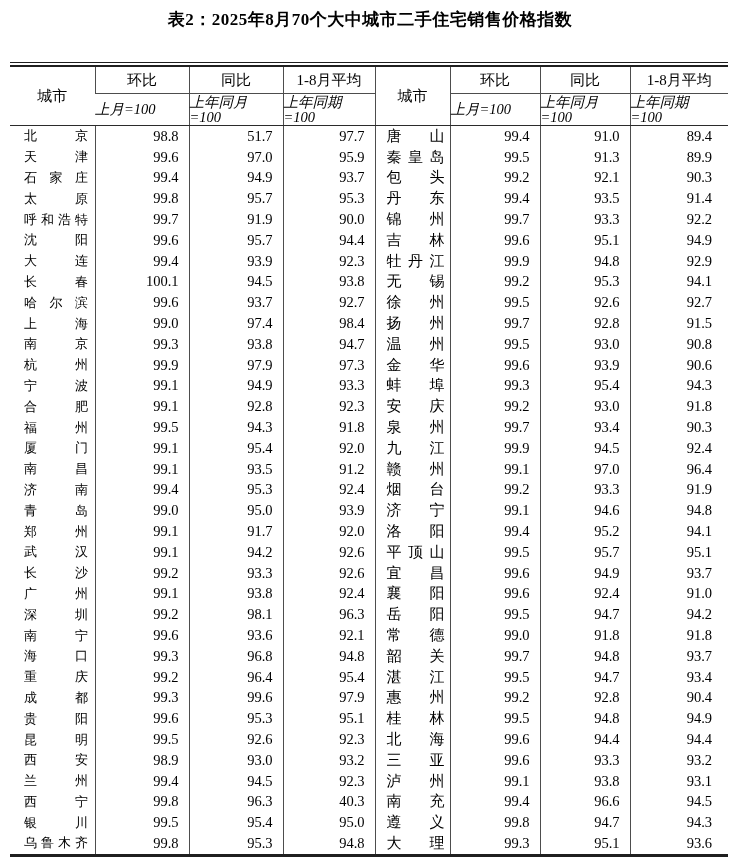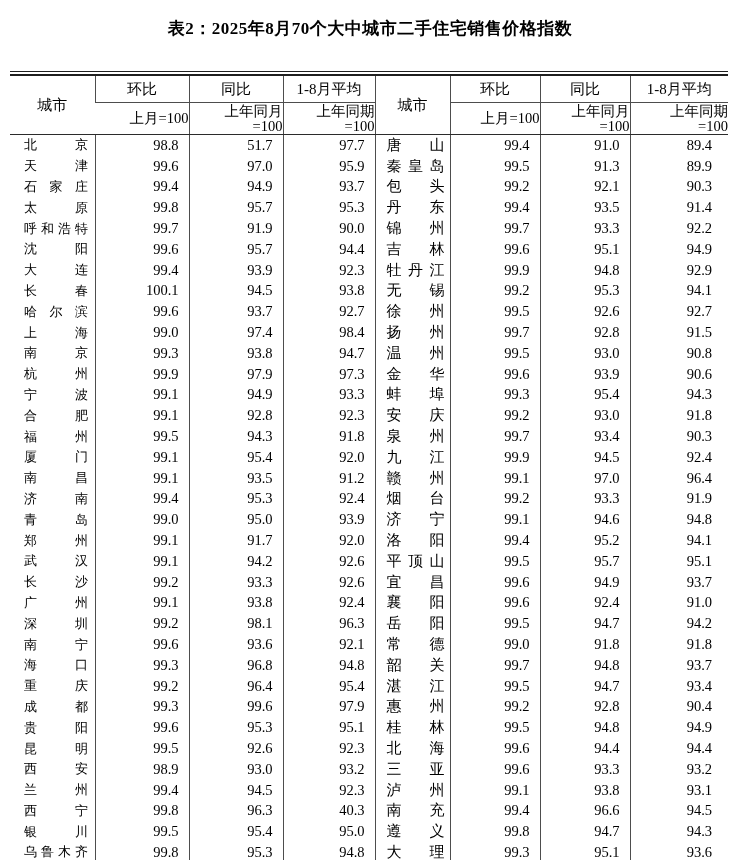--- a/index.html
+++ b/index.html
@@ -8,21 +8,21 @@
     background: #ffffff;
     width: 740px;
     height: 860px;
     overflow: hidden;
     font-family: "Liberation Serif", "DejaVu Serif", serif;
     color: #000000;
   }
   .page { position: relative; width: 740px; height: 860px; }
 
   .doc-title {
-    margin: 17px 0 0 0;
+    margin: 8px 0 0 0;
     text-align: center;
     font-size: 17px;
     font-weight: bold;
     letter-spacing: 0.5px;
   }
 
   .table-wrap {
     margin: 31px 12px 0 10px;
     border-top: 1.5px solid #1f1f1f;   
     padding-top: 2px;
@@ -52,23 +52,24 @@
     border-left: 1px solid #4d4d4d;
   }
   tr > th:first-child, tr > td:first-child { border-left: none; }
 
   thead tr.h-top th { height: 26px; font-size: 15px; text-align: center; }
   thead tr.h-top th.split { border-bottom: 1px solid #4d4d4d; margin-left: 44px; }
   thead tr.h-sub th {
     height: 31px;
     font-size: 14.5px;
     line-height: 15px;
-    text-align: right;
+    text-align: left;
     white-space: pre-line;
     border-bottom: 1.5px solid #2b2b2b;
+    font-style: italic;
   }
   thead th.city-h {
     font-size: 15px;
     text-align: center;
     border-bottom: 1.5px solid #2b2b2b;
   }
 
   tbody td { height: 20.8px; font-size: 14.5px; }
   tbody td.num { text-align: right; padding-right: 10px; }
   tbody td.num.last { padding-right: 16px; }

